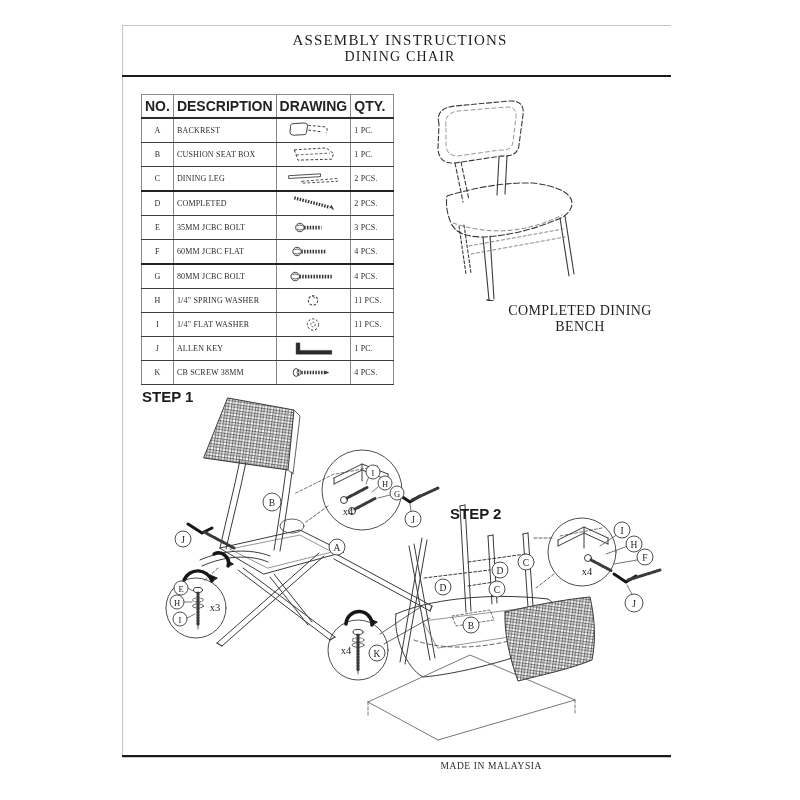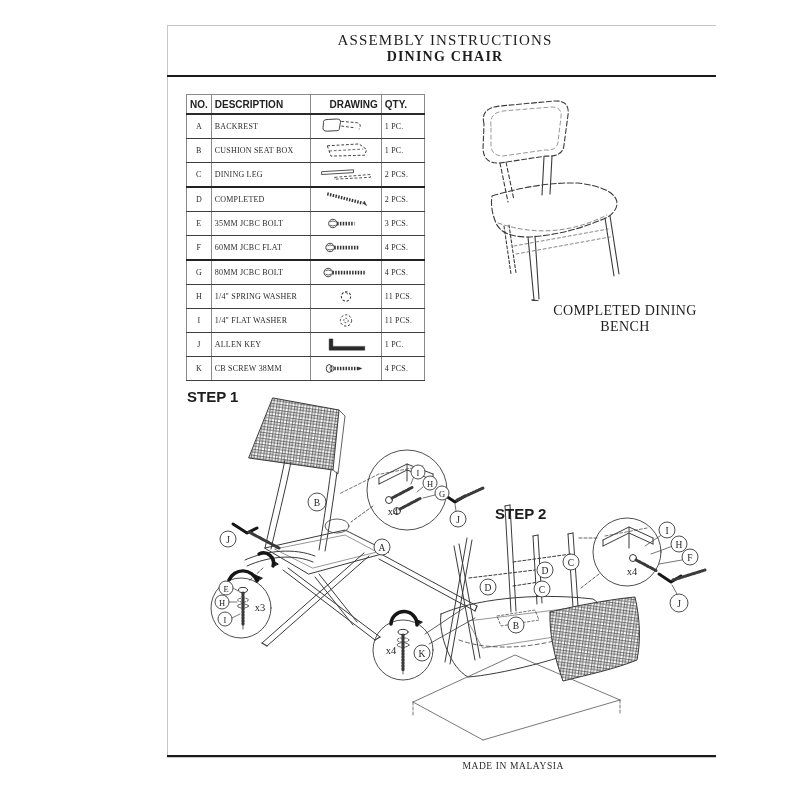--- a/index.html
+++ b/index.html
@@ -1,43 +1,43 @@
 <!DOCTYPE html>
 <html><head>
 <meta charset="utf-8">
 <style>
   html,body{margin:0;padding:0;background:#ffffff;}
   .canvas{position:relative;width:671px;height:800px;background:#fff;overflow:hidden;
-          font-family:"Liberation Serif",serif;color:#222;margin-left:45px;}
+          font-family:"Liberation Serif",serif;color:#222;}
   .page-frame{position:absolute;left:122px;top:25px;width:555px;height:731px;
               border:1px solid #c6c6c6;background:#fff;}
   .rule{position:absolute;background:#1b1b1b;height:2px;width:556px;left:122px;}
   .rule-top{top:75px;}
   .rule-bottom{top:755px;}
   .title-block{position:absolute;left:122px;top:32px;width:556px;text-align:center;line-height:1.15;}
   .title-1{font-size:15px;letter-spacing:1.2px;color:#1d1d1d;}
-  .title-2{font-size:14px;letter-spacing:1.2px;color:#1d1d1d;font-weight:bold;}
+  .title-2{font-size:14px;letter-spacing:1.2px;color:#1d1d1d;}
   
   table.parts{position:absolute;left:141px;top:94px;border-collapse:collapse;
               border:1.5px solid #3a3a3a;}
-  table.parts th{font-family:"Liberation Sans",sans-serif;font-size:10px;font-weight:700;
+  table.parts th{font-family:"Liberation Sans",sans-serif;font-size:14px;font-weight:700;
                  color:#222;border:1px solid #8a8a8a;border-bottom:2px solid #2b2b2b;
                  padding:3px 3px;text-align:left;height:12px;}
   table.parts td{font-size:8px;color:#2b2b2b;border:1px solid #8a8a8a;
                  border-top:1px solid #3f3f3f;border-bottom:1px solid #3f3f3f;
                  padding:1px 3px;height:21px;letter-spacing:0.2px;}
   table.parts tr.group-end td{border-bottom:2px solid #222;}
   td.c-no{text-align:center;font-size:9px;width:14px;}
   td.c-desc{width:92px;}
   td.c-draw{width:64px;text-align:center;}
   td.c-qty{width:36px;padding-left:5px;}
   .part-icon{width:60px;height:17px;vertical-align:middle;}
   .caption{position:absolute;left:500px;top:303px;width:160px;text-align:center;
            font-size:14px;letter-spacing:0.4px;color:#1f1f1f;}
-  .made-in{position:absolute;right:152px;top:761px;font-size:9.5px;letter-spacing:0.6px;color:#2a2a2a;}
+  .made-in{position:absolute;right:129px;top:761px;font-size:9.5px;letter-spacing:0.6px;color:#2a2a2a;}
   #chair-svg{position:absolute;left:413px;top:96px;}
   #steps-svg{position:absolute;left:122px;top:378px;}
   svg *{vector-effect:none;}
 </style>
 </head>
 <body>
 
 <div class="canvas">
 
   <svg width="0" height="0" style="position:absolute" aria-hidden="true">

